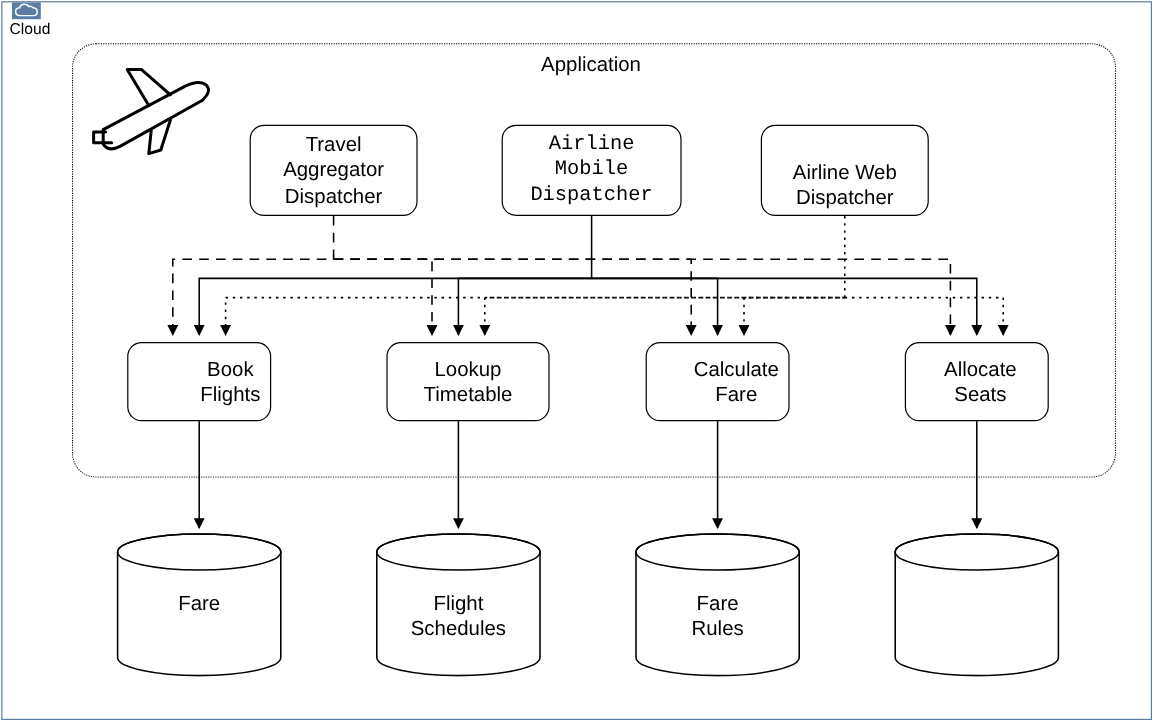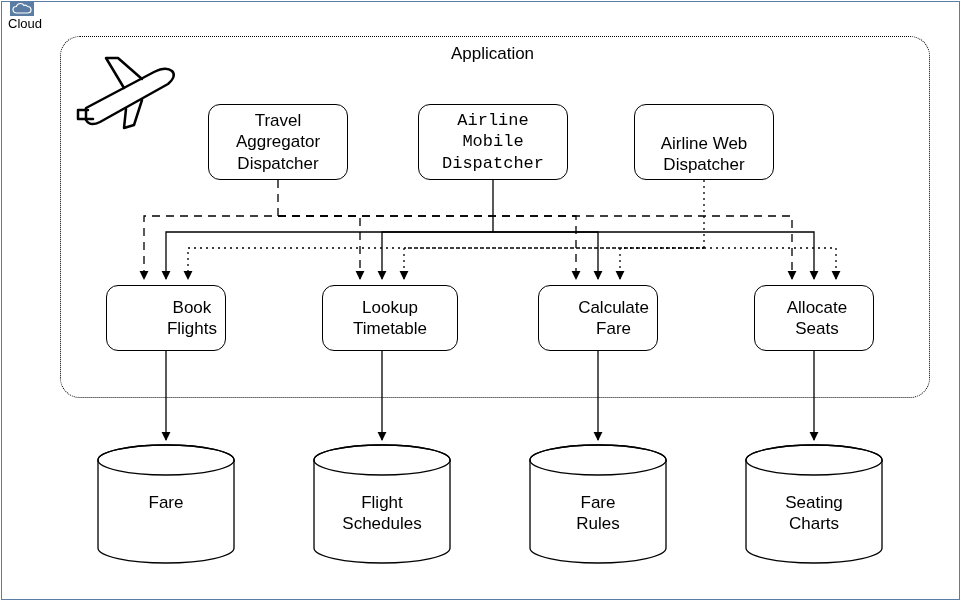--- a/index.html
+++ b/index.html
@@ -176,21 +176,20 @@
     <ellipse cx="70" cy="16" rx="68" ry="15" fill="none" stroke="#000" stroke-width="1.3"></ellipse>
   </svg>
   <div class="db-label">Fare<br>Rules</div>
 </div>
 <div class="db-cylinder" style="top:444px; left:744px;">
   <svg width="140" height="120" viewBox="0 0 140 120">
     <ellipse cx="70" cy="16" rx="68" ry="15" fill="#fff" stroke="#000" stroke-width="1.3"></ellipse>
     <path d="M 2 16 L 2 104 A 68 15 0 0 0 138 104 L 138 16" fill="#fff" stroke="#000" stroke-width="1.3"></path>
     <ellipse cx="70" cy="16" rx="68" ry="15" fill="none" stroke="#000" stroke-width="1.3"></ellipse>
   </svg>
-  <div class="db-label">Seating<br>Charts</div>
 </div>
 
 <svg class="svg-overlay">
   <defs>
     <marker id="arrow" viewBox="0 0 10 10" refX="9" refY="5" markerWidth="7" markerHeight="7" orient="auto-start-reverse">
       <path d="M 0 0 L 10 5 L 0 10 z" fill="#000"></path>
     </marker>
     <marker id="arrowd" viewBox="0 0 10 10" refX="9" refY="5" markerWidth="7" markerHeight="7" orient="auto-start-reverse">
       <path d="M 0 0 L 10 5 L 0 10 z" fill="#000"></path>
     </marker>

